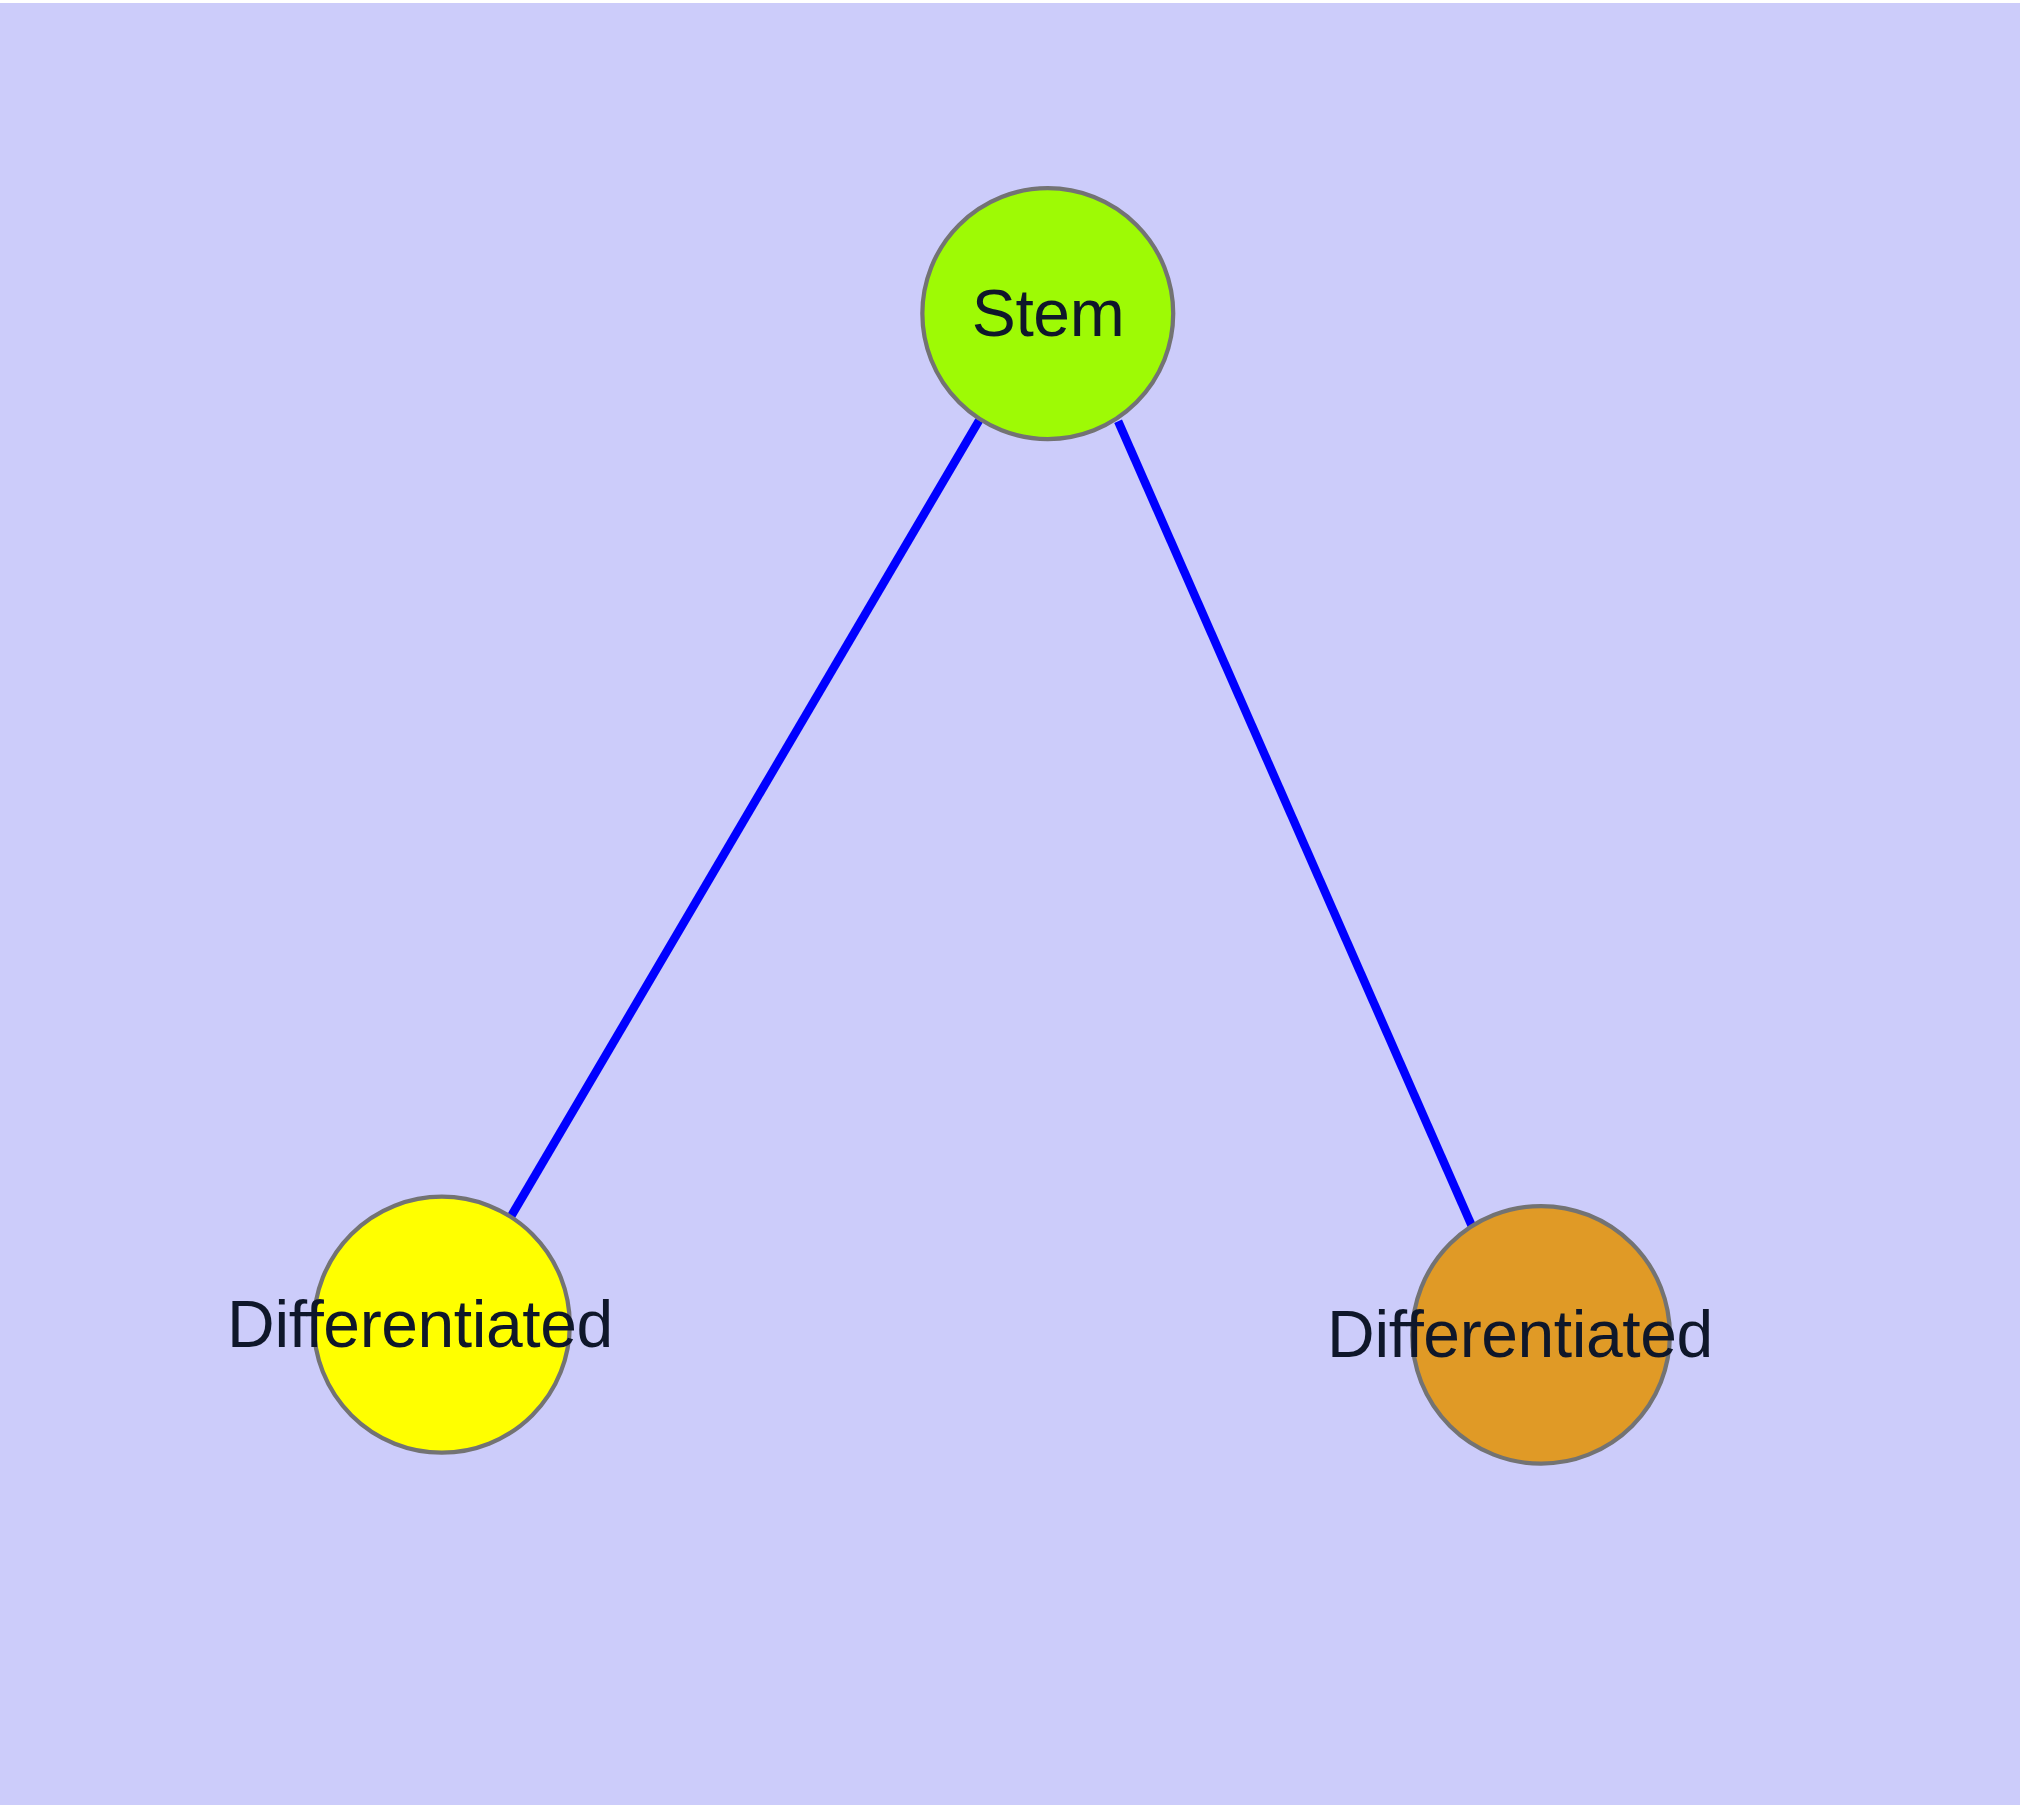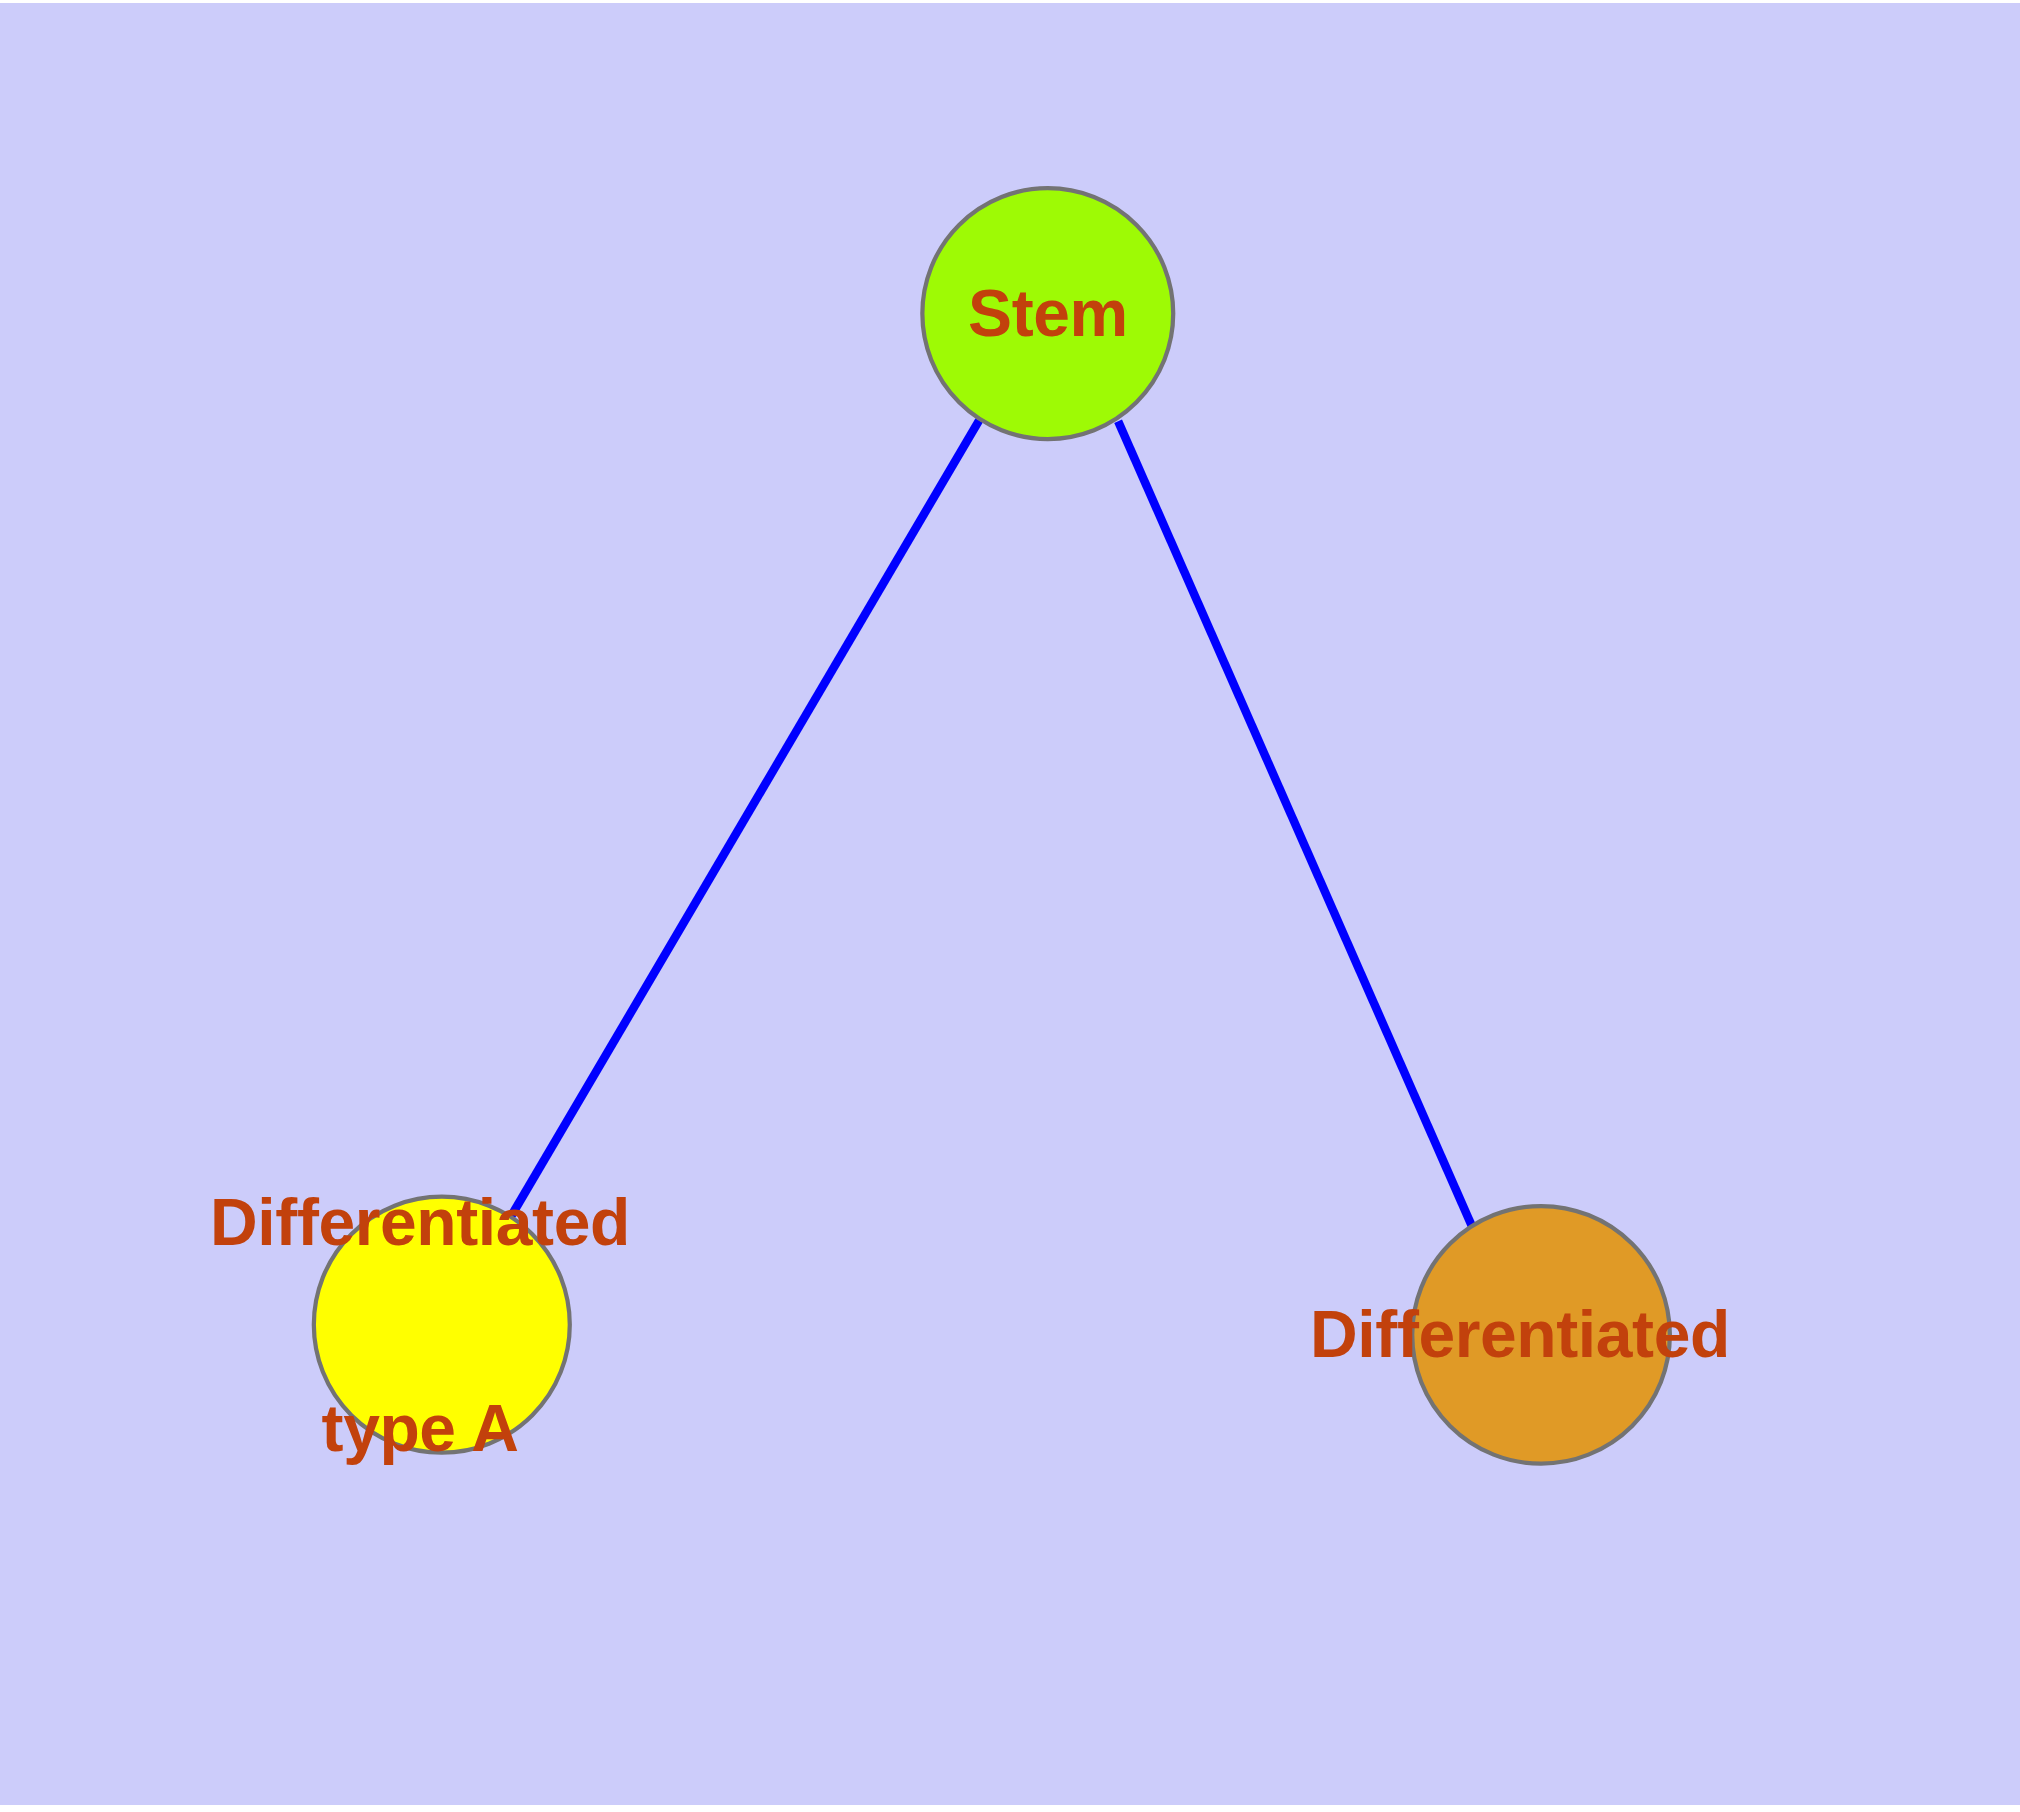--- a/index.html
+++ b/index.html
@@ -27,22 +27,22 @@
   #graph-svg {
     position: absolute;
     left: 0;
     top: 0;
     width: 2021px;
     height: 1812px;
   }
   .node-label {
     position: absolute;
     text-align: center;
-    color: #c2410c;
-    font-weight: bold;
+    color: #0f172a;
+    font-weight: normal;
     line-height: 1.04;
     white-space: pre;
     pointer-events: none;
     -webkit-font-smoothing: antialiased;
   }
   #label-stem {
     left: 1048px;
     top: 314px;
     transform: translate(-50%, -50%);
     font-size: 66px;
@@ -83,21 +83,20 @@
       <circle cx="1818" cy="1575" r="152" fill="#e09a26" stroke="#737373" stroke-width="5"></circle>
     </g>
   </svg>
 
   <div class="node-label" id="label-stem">
     <span class="label-line">Stem</span>
   </div>
 
   <div class="node-label" id="label-diffA">
     <span class="label-line">Differentiated</span>
-    <span class="label-line">type A</span>
   </div>
 
   <div class="node-label" id="label-diffB">
     <span class="label-line">Differentiated</span>
   </div>
 
 </div>
 
 
 </body></html>

